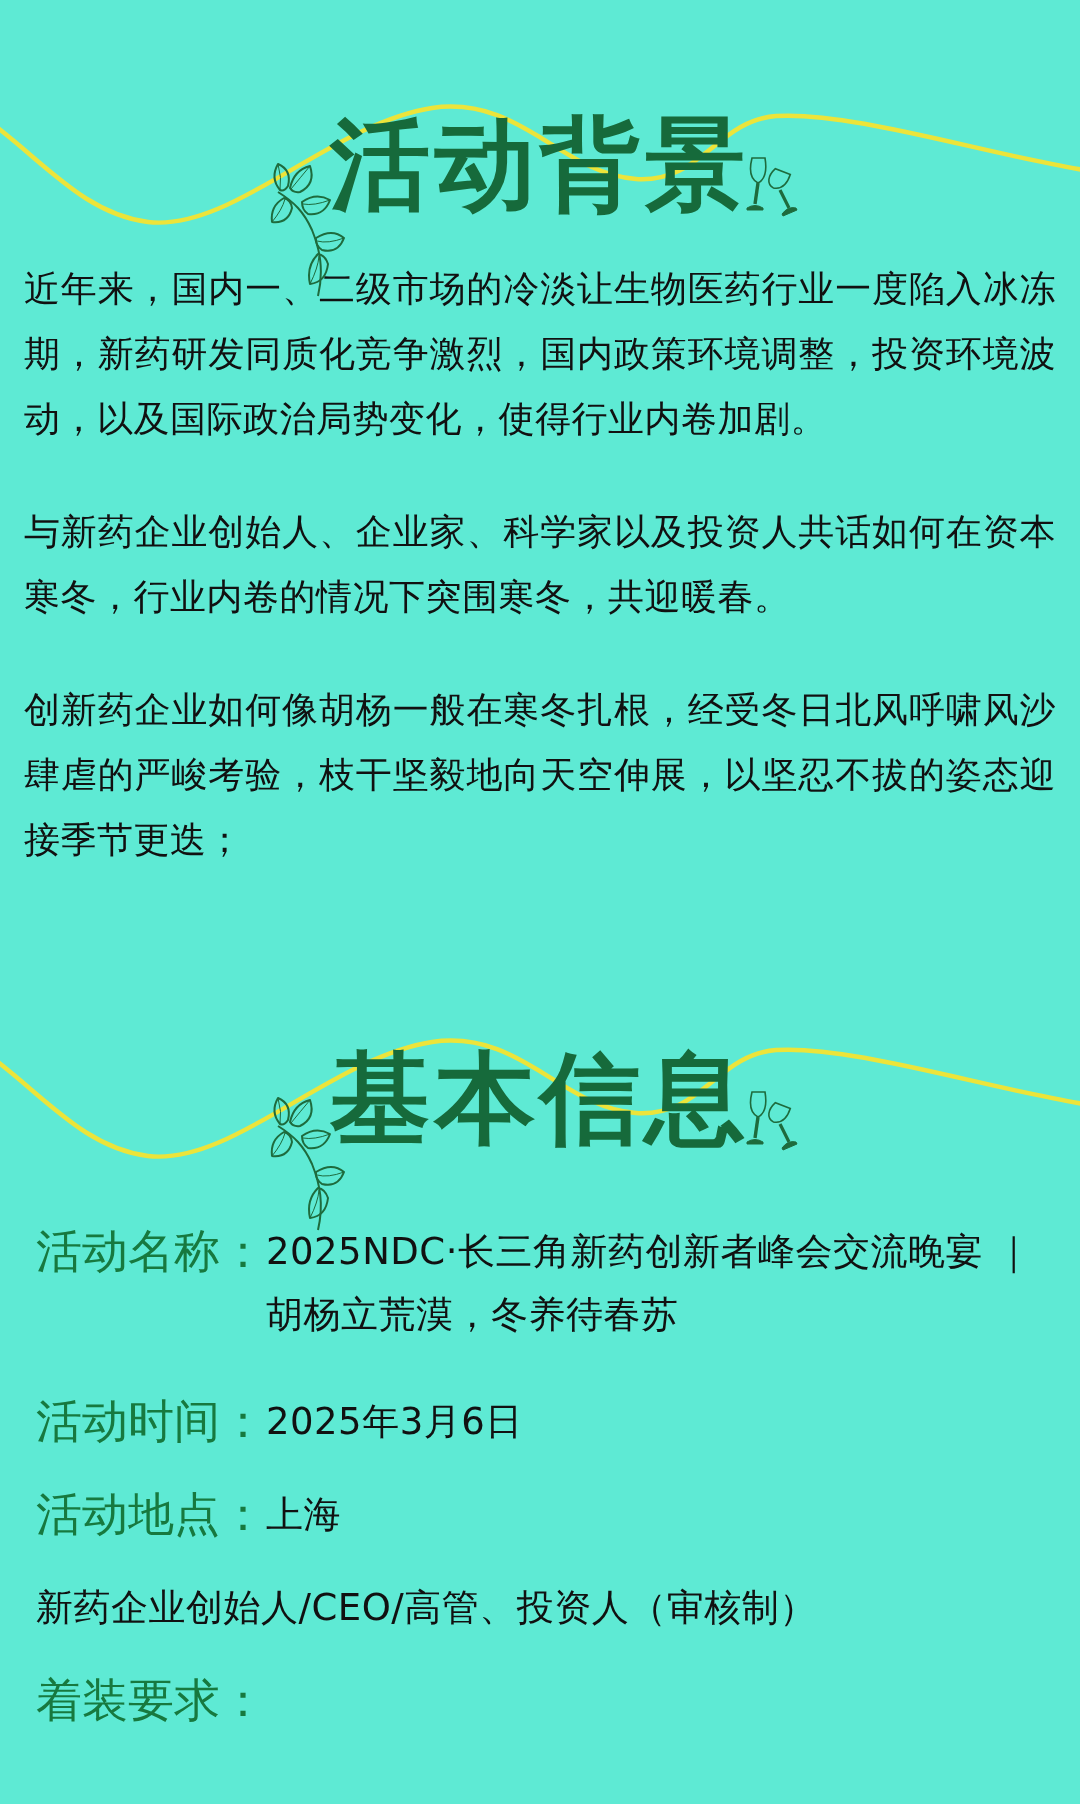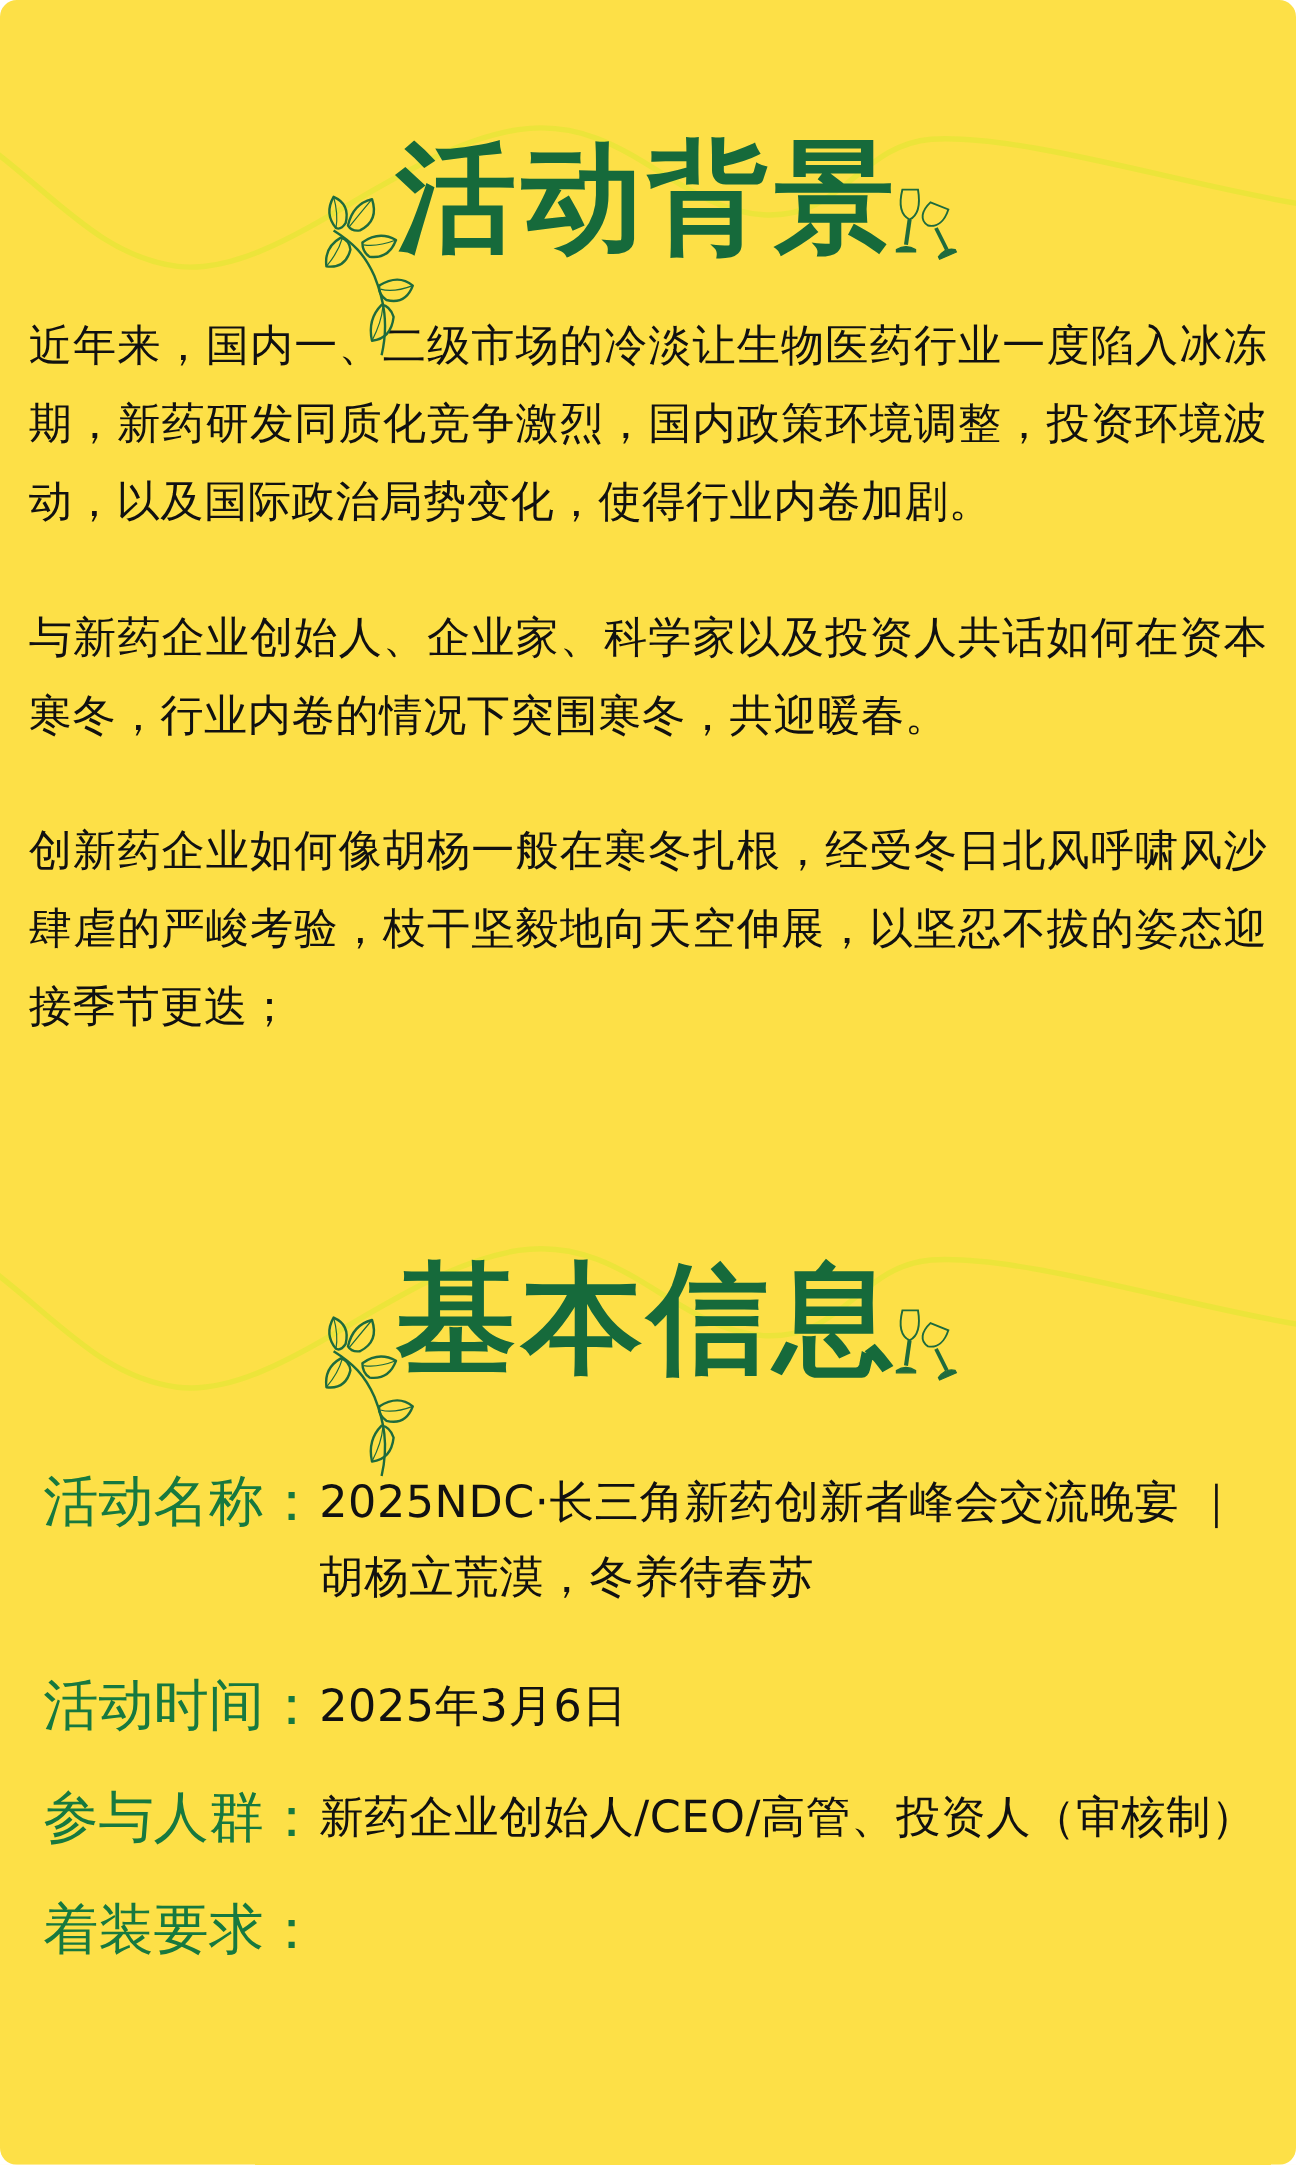--- a/index.html
+++ b/index.html
@@ -1,24 +1,23 @@
 <!DOCTYPE html>
 <html><head>
 <meta charset="utf-8">
 <style>
   html,body{margin:0;padding:0;background:#ffffff;}
   .page{
     position:relative;
     width:1080px;height:1804px;
     margin:0 auto;
-    background:#fde047;
+    background:#5eead4;
     overflow:hidden;
     font-family:"DejaVu Sans","Liberation Sans",sans-serif;
     color:#111111;
-    border-radius:14px;
   }
   .section{position:absolute;left:0;width:1080px;}
   #section-background{top:78px;}
   #section-info{top:1012px;}
 
   
   .fancy-header{position:relative;height:172px;}
   .wave-svg{position:absolute;left:0;top:0;width:1080px;height:200px;z-index:0;}
   .section-title{
     position:absolute;left:50%;top:36px;transform:translateX(-50%);
@@ -157,21 +156,24 @@
     <div class="info-rows">
       <div class="info-row">
         <div class="info-label">活动名称：</div>
         <div class="info-value">2025NDC·长三角新药创新者峰会交流晚宴 ｜ 胡杨立荒漠，冬养待春苏</div>
       </div>
       <div class="info-row">
         <div class="info-label">活动时间：</div>
         <div class="info-value">2025年3月6日</div>
       </div>
       <div class="info-row">
-        <div class="info-label">参与人群：</div>
+        <div class="info-label">活动地点：</div>
+        <div class="info-value">上海</div>
+      </div>
+      <div class="info-row">
         <div class="info-value">新药企业创始人/CEO/高管、投资人（审核制）</div>
       </div>
       <div class="info-row">
         <div class="info-label">着装要求：</div>
       </div>
     </div>
   </section>
 
 </div>
 

